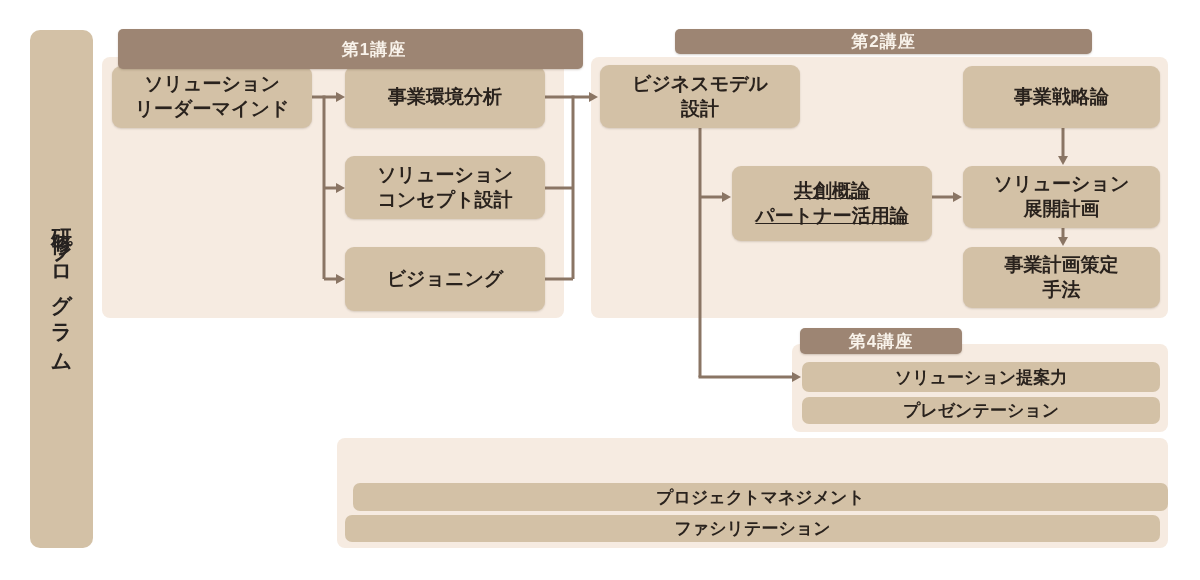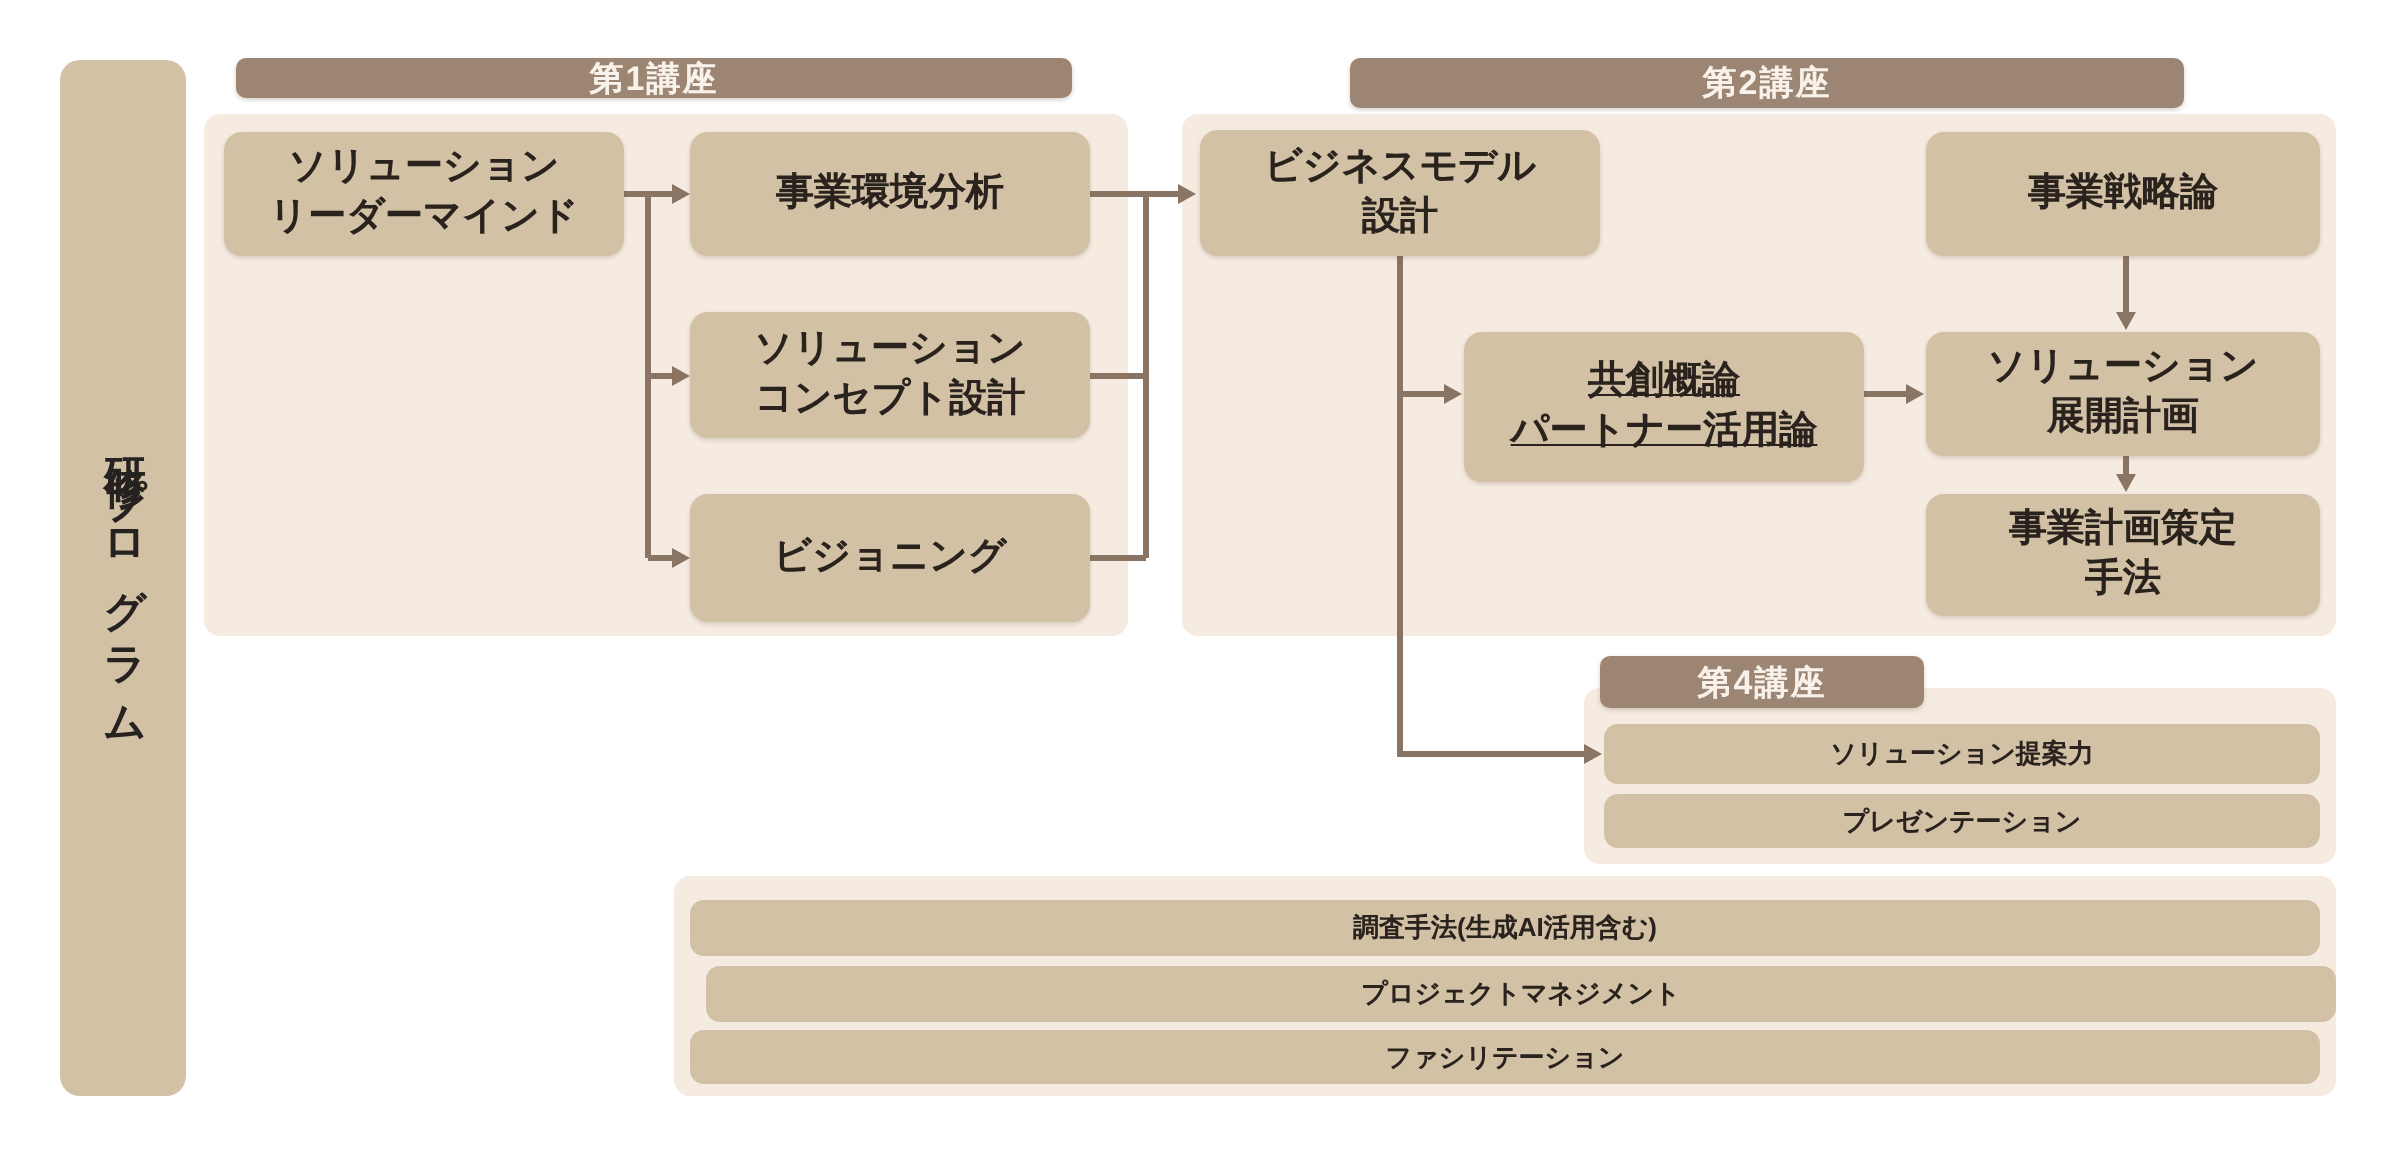--- a/index.html
+++ b/index.html
@@ -28,21 +28,21 @@
   }
   .bx{
     position:absolute;background:#d3c1a6;border-radius:9px;z-index:3;
     display:flex;align-items:center;justify-content:center;text-align:center;
     font-size:19px;font-weight:bold;color:#29221d;line-height:1.3;
     white-space:pre-line;box-shadow:0 1px 2px rgba(90,70,50,.2);
   }
   .wbar{
     position:absolute;background:#d3c1a6;border-radius:7px;z-index:3;
     display:flex;align-items:center;justify-content:center;text-align:center;
-    font-size:13px;font-weight:bold;color:#29221d;
+    font-size:17px;font-weight:bold;color:#29221d;
   }
   svg.conn{position:absolute;left:0;top:0;z-index:2;}
 </style>
 </head>
 <body>
 
 <div id="canvas">
 
   <div class="vbar">
     <span class="vtxt">研修プログラム</span>
@@ -76,21 +76,21 @@
       <line x1="700" y1="197" x2="722" y2="197" marker-end="url(#ah)"></line>
       <line x1="698.5" y1="377" x2="792" y2="377" marker-end="url(#ah)"></line>
 
       <line x1="932" y1="197" x2="953" y2="197" marker-end="url(#ah)"></line>
 
       <line x1="1063" y1="128" x2="1063" y2="156" marker-end="url(#ah)"></line>
       <line x1="1063" y1="228" x2="1063" y2="237" marker-end="url(#ah)"></line>
     </g>
   </svg>
 
-  <div class="hdr" style="left:118px;top:29px;width:418px;height:20px;">第1講座</div>
+  <div class="hdr" style="left:118px;top:29px;width:418px;height:40px;padding-left:47px;">第1講座</div>
   <div class="hdr" style="left:675px;top:29px;width:417px;height:25px;">第2講座</div>
   <div class="hdr" style="left:800px;top:328px;width:162px;height:26px;">第4講座</div>
 
   <div class="bx" style="left:112px;top:66px;width:200px;height:62px;">ソリューション
 リーダーマインド</div>
   <div class="bx" style="left:345px;top:66px;width:200px;height:62px;">事業環境分析</div>
   <div class="bx" style="left:345px;top:156px;width:200px;height:63px;">ソリューション
 コンセプト設計</div>
   <div class="bx" style="left:345px;top:247px;width:200px;height:64px;">ビジョニング</div>
 
@@ -101,17 +101,16 @@
 展開計画</div>
   <div class="bx" style="left:963px;top:247px;width:197px;height:61px;">事業計画策定
 手法</div>
 
   <div class="bx" style="left:732px;top:166px;width:200px;height:75px;text-decoration:underline;">共創概論
 パートナー活用論</div>
 
   <div class="wbar" style="left:802px;top:362px;width:358px;height:30px;">ソリューション提案力</div>
   <div class="wbar" style="left:802px;top:397px;width:358px;height:27px;">プレゼンテーション</div>
 
-  <div class="wbar" style="left:345px;top:450px;width:815px;height:28px;">調査手法(生成AI活用含む)</div>
   <div class="wbar" style="left:353px;top:483px;width:815px;height:28px;">プロジェクトマネジメント</div>
   <div class="wbar" style="left:345px;top:515px;width:815px;height:27px;">ファシリテーション</div>
 
 </div>
 
 </body></html>

